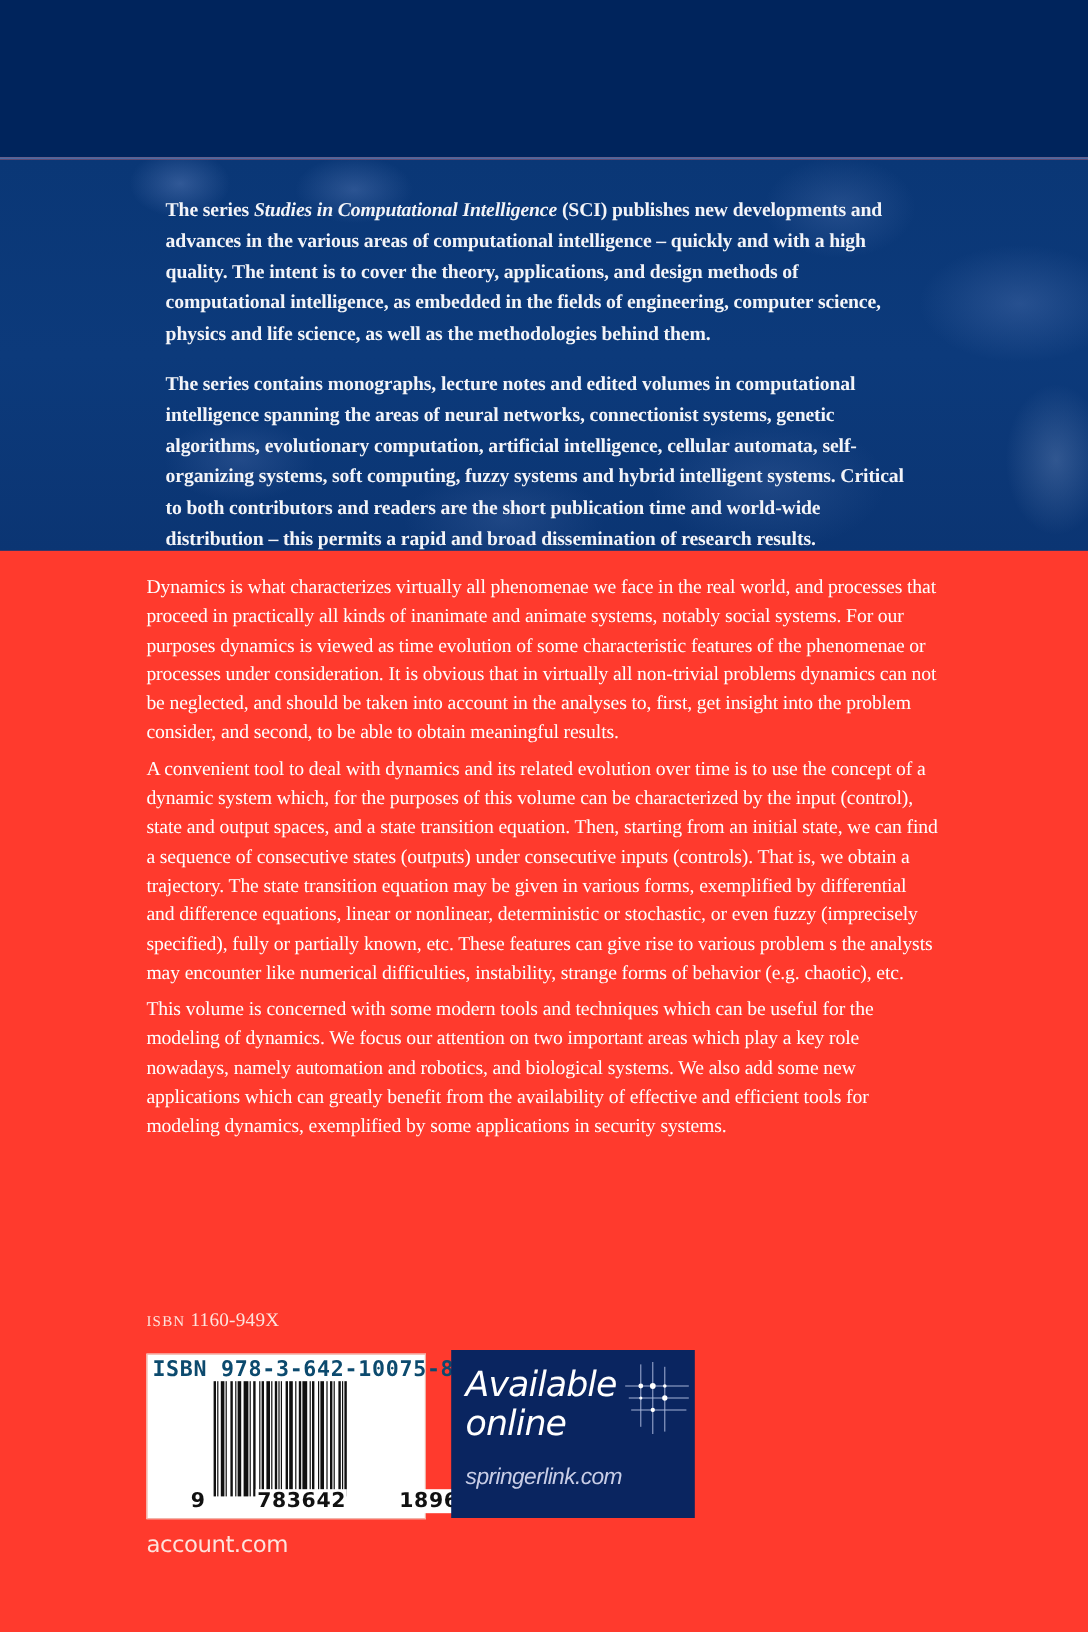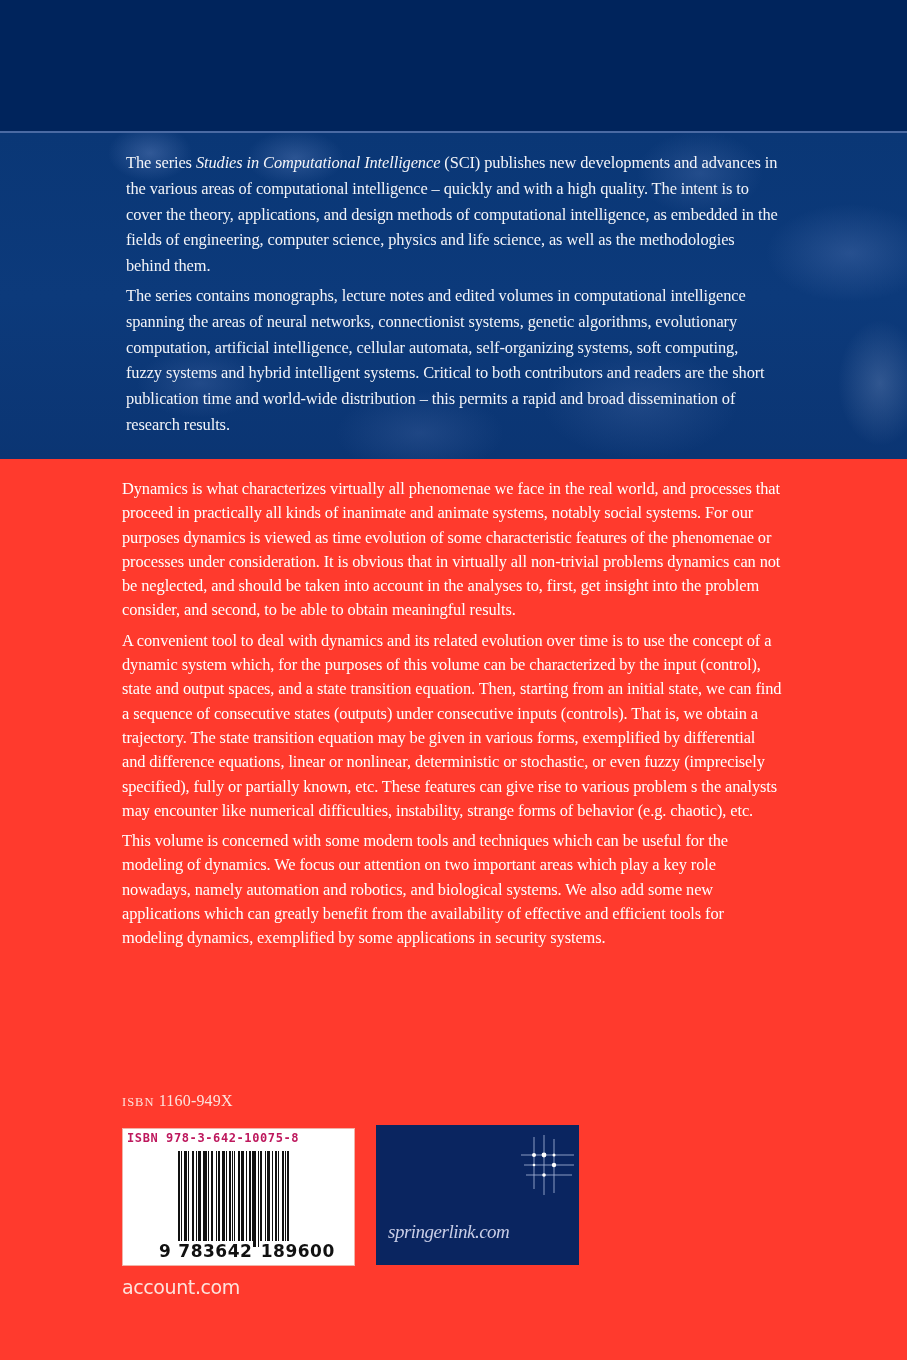--- a/index.html
+++ b/index.html
@@ -43,21 +43,21 @@
     }
     .series-text {
       position: absolute;
       left: 122px; top: 146px;
       width: 660px;
       color: #f3f4f8;
       font-size: 16.4px;
       line-height: 25.8px;
       letter-spacing: -0.1px;
     }
-    .series-text p { margin: 4px; }
+    .series-text p { margin: 16px; font-weight: bold; }
     .series-text em { font-style: italic; }
     .desc {
       position: absolute;
       left: 122px; top: 477px;
       width: 660px;
       color: #ffffff;
       font-size: 16.4px;
       line-height: 24.3px;
       letter-spacing: -0.1px;
     }
@@ -75,23 +75,23 @@
       left: 122px; top: 1128px;
       width: 233px; height: 138px;
       background: #ffffff;
       border: 1px solid #f1b3a8;
       box-sizing: border-box;
     }
     .isbn-label {
       position: absolute;
       left: 4px; top: 2px;
       font-family: "DejaVu Sans Mono", "Liberation Mono", monospace;
-      font-size: 12px;
+      font-size: 18px;
       font-weight: bold;
-      color: #be185d;
+      color: #0c4a6e;
       letter-spacing: 0.6px;
       white-space: nowrap;
     }
     .bars {
       position: absolute;
       left: 55px; top: 22px;
       width: 140px; height: 96px;
       display: flex;
       align-items: stretch;
     }
@@ -100,21 +100,21 @@
       position: absolute;
       left: 36px; top: 112px;
       font-family: "DejaVu Sans", "Liberation Sans", sans-serif;
       font-size: 17px;
       font-weight: bold;
       color: #111;
       letter-spacing: 0.5px;
       white-space: nowrap;
     }
     .barcode-digits .lead { margin-right: 6px; }
-    .barcode-digits .grp { background: #fff; padding: 0 1px; }
+    .barcode-digits .grp { background: #fff; padding: 0 1px; margin-left: 36px; }
     .online-box {
       position: absolute;
       left: 376px; top: 1125px;
       width: 203px; height: 140px;
       background: #0a2560;
       box-sizing: border-box;
     }
     .online-title {
       position: absolute;
       left: 12px; top: 12px;
@@ -122,21 +122,21 @@
       font-family: "DejaVu Sans", "Liberation Sans", sans-serif;
       font-style: italic;
       font-size: 29px;
       line-height: 33px;
       letter-spacing: -0.8px;
     }
     .online-link {
       position: absolute;
       left: 12px; top: 96px;
       color: #c8cde6;
-      font-family: Liberation Serif, serif;
+      font-family: Liberation Sans, sans-serif;
       font-style: italic;
       font-size: 19px;
       letter-spacing: -0.5px;
     }
     .sparkle {
       position: absolute;
       left: 140px; top: 8px;
       width: 60px; height: 70px;
     }
     .footer-site {
@@ -255,16 +255,20 @@
     </g>
     <g fill="#ffffff">
       <circle cx="18" cy="22" r="2"></circle>
       <circle cx="28" cy="22" r="2.4"></circle>
       <circle cx="38" cy="32" r="2.2"></circle>
       <circle cx="28" cy="42" r="1.8"></circle>
       <circle cx="38" cy="22" r="1.5"></circle>
       <circle cx="18" cy="32" r="1.3"></circle>
     </g>
   </svg>
+  <div class="online-title">
+    <div>Available</div>
+    <div>online</div>
+  </div>
   <div class="online-link">springerlink.com</div>
 </div>
 
 <div class="footer-site">account.com</div>
 
 </body></html>

